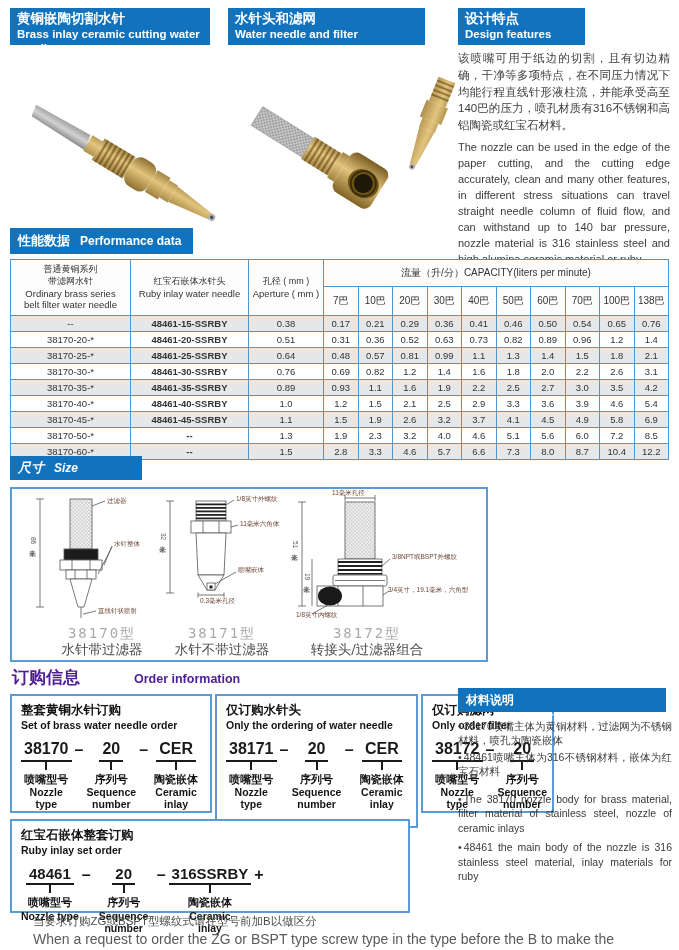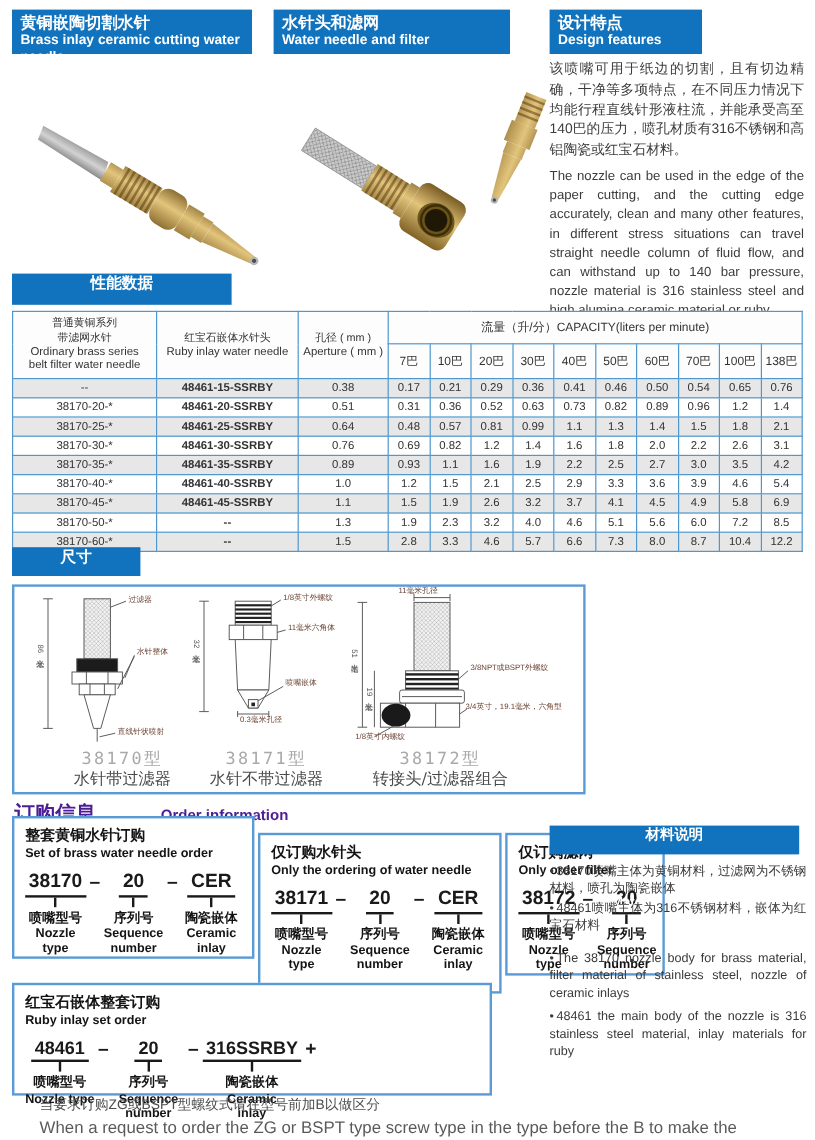--- a/index.html
+++ b/index.html
@@ -3,21 +3,21 @@
 <meta charset="utf-8">
 <style>
   html,body{margin:0;padding:0;}
   body{width:679px;height:950px;background:#fff;font-family:"Liberation Sans","DejaVu Sans",sans-serif;color:#333;position:relative;overflow:hidden;}
   #page{position:absolute;inset:0;}
   .abs{position:absolute;}
   
   .band{position:absolute;background:#1173bd;color:#fff;font-weight:bold;box-sizing:border-box;padding:3px 7px;}
   .band .zh{display:block;font-size:13.5px;line-height:1.25;}
   .band .en{display:block;font-size:11.5px;line-height:1.2;}
-  .band-row{display:flex;align-items:center;gap:10px;padding:0 8px;flex-direction:column;}
+  .band-row{display:flex;align-items:center;gap:10px;padding:0 8px;}
   .band-row .zh{font-size:13px;}
   .band-row .en{font-size:12px;}
   
   .para{position:absolute;text-align:justify;color:#3c3c3c;}
   .para-zh{font-size:11.5px;line-height:1.46;}
   .para-en{font-size:11px;line-height:1.45;}
   
   table.perf{position:absolute;left:10px;top:259px;width:658px;border-collapse:collapse;table-layout:fixed;background:#fff;}
   table.perf th,table.perf td{border:1px solid #4f97cf;text-align:center;vertical-align:middle;padding:0;}
   table.perf thead th{background:#fdfdfd;font-weight:normal;color:#333;}
@@ -335,21 +335,21 @@
           <td>6.6</td>
           <td>7.3</td>
           <td>8.0</td>
           <td>8.7</td>
           <td>10.4</td>
           <td>12.2</td>
         </tr>
       </tbody>
   </table>
 
-  <div class="band band-row" style="left:10px;top:456px;width:107px;height:24px;">
+  <div class="band band-row" style="left:10px;top:456px;width:132px;height:24px;font-style:italic;">
     <span class="zh">尺寸</span>
     <span class="en">Size</span>
   </div>
 
   <div class="size-box">
     <svg class="abs" style="left:0;top:0;" width="474" height="136" viewBox="0 0 474 136">
       <defs>
         <pattern id="szhatch" width="3.5" height="3.5" patternUnits="userSpaceOnUse">
           <rect width="3.5" height="3.5" fill="#f2f2f2"></rect>
           <path d="M0 0L3.5 3.5M3.5 0L0 3.5" stroke="#a8a8a8" stroke-width="0.4"></path>
@@ -461,21 +461,21 @@
       <div class="dcap-model">38172型</div>
       <div class="dcap-zh">转接头/过滤器组合</div>
     </div>
   </div>
 
   <div class="order-title">
     <span class="ot-zh">订购信息</span>
     <span class="ot-en">Order information</span>
   </div>
 
-  <div class="obox" style="left:10px;top:680px;width:202px;height:119px;">
+  <div class="obox" style="left:10px;top:694px;width:202px;height:119px;">
     <div class="obox-title-zh">整套黄铜水针订购</div>
     <div class="obox-title-en">Set of brass water needle order</div>
     <div class="obox-codes">
         <div class="oseg">
           <div class="ocode">38170</div>
           <div class="otick"></div>
           <div class="olzh">喷嘴型号</div>
           <div class="olen">Nozzle type</div>
         </div>
         <div class="osep">–</div>

